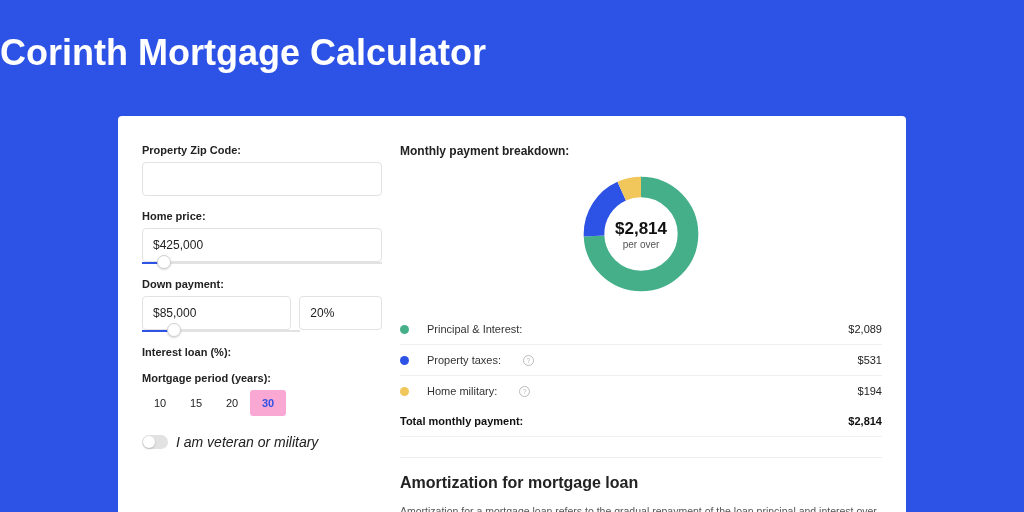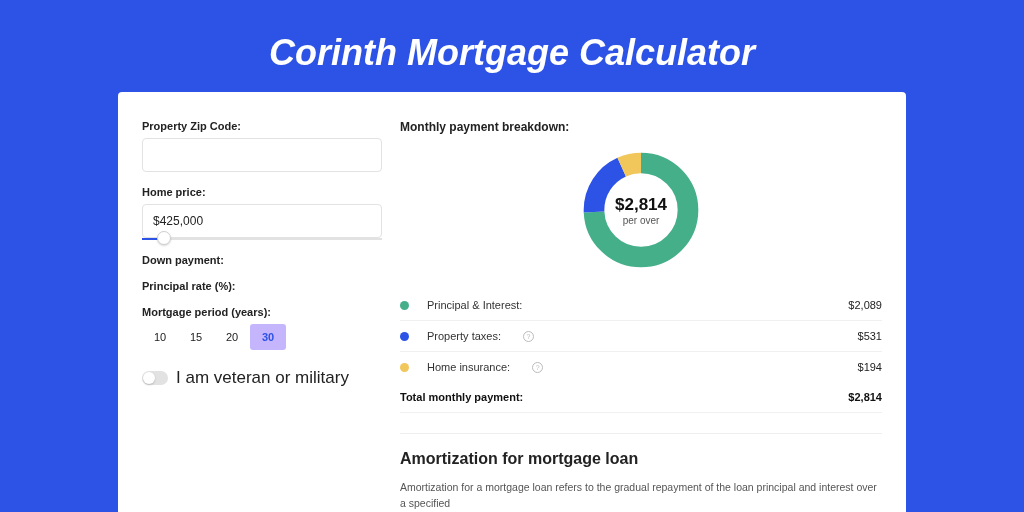--- a/index.html
+++ b/index.html
@@ -1,37 +1,37 @@
 <!DOCTYPE html>
 <html><head>
 <meta charset="utf-8">
 <style>
   * { box-sizing: border-box; margin: 0; padding: 0; font-family: -apple-system, BlinkMacSystemFont, "Segoe UI", Arial, sans-serif; }
   body { background: #2d52e6; width: 1024px; height: 512px; overflow: hidden; }
-  .page-title { color: #fff; font-size: 36px; font-weight: 700; text-align: center; padding: 32px 0 18px; font-style: italic; }
+  .page-title { color: #fff; font-size: 36px; font-weight: 700; padding: 32px 0 42px; }
   .card { background: #fff; margin: 0 auto; width: 788px; height: 420px; border-radius: 4px 4px 0 0; padding: 28px 24px 0; display: flex; gap: 18px; }
   .col-left { width: 240px; flex: 0 0 240px; }
   .col-right { flex: 1; }
   .field-group { margin-bottom: 14px; }
   .label { font-size: 11px; color: #222; margin-bottom: 6px; display: block; font-weight: bold; }
   .input { width: 100%; height: 34px; border: 1px solid #e2e2e2; border-radius: 4px; padding: 0 10px; font-size: 12px; color: #222; background: #fff; }
   .input-row { display: flex; gap: 8px; }
   .input-row .input:first-child { flex: 2.1; }
   .input-row .input:last-child { flex: 1; }
   .slider-box { position: relative; }
   .slider { position: relative; height: 2px; background: #e2e2e2; margin-top: 0px; }
   .slider-fill { position: absolute; height: 2px; background: #2d52e6; left: 0; top: 0; }
   .slider-thumb { position: absolute; width: 14px; height: 14px; background: #fff; border: 1px solid #d0d0d0; border-radius: 50%; top: -7px; transform: translateX(-50%); box-shadow: 0 1px 2px rgba(0,0,0,.15); }
   .period-row { display: flex; gap: 0; }
   .period-btn { width: 36px; height: 26px; font-size: 11px; display: flex; align-items: center; justify-content: center; cursor: pointer; color: #222; border-radius: 3px; }
-  .period-btn.active { background: #c4b5fd; color: #2d52e6; font-weight: 600; }
+  .period-btn.active { background: #f9a8d4; color: #2d52e6; font-weight: 600; }
   .vet-row { display: flex; align-items: center; gap: 8px; margin-top: 18px; }
   .toggle { width: 26px; height: 14px; background: #e2e2e2; border-radius: 10px; position: relative; }
   .toggle-knob { position: absolute; width: 12px; height: 12px; background: #fff; border-radius: 50%; top: 1px; left: 1px; box-shadow: 0 1px 2px rgba(0,0,0,.2); }
-  .vet-label { font-size: 17px; color: #222; }
+  .vet-label { font-size: 14px; color: #222; font-style: italic; }
   .section-title { font-size: 12px; font-weight: 700; color: #222; margin-bottom: 14px; }
   .donut-wrap { display: flex; justify-content: center; margin-bottom: 18px; }
   .donut { position: relative; width: 124px; height: 124px; }
   .donut svg { width: 124px; height: 124px; transform: rotate(-90deg); }
   .donut-center { position: absolute; inset: 0; display: flex; flex-direction: column; align-items: center; justify-content: center; }
   .donut-center .amount { font-size: 17px; font-weight: 800; color: #111; }
   .donut-center .per { font-size: 10px; color: #555; }
   .legend-row { display: flex; align-items: center; justify-content: space-between; padding: 9px 0; border-bottom: 1px solid #f0f0f0; }
   .legend-row:last-of-type { border-bottom: none; }
   .legend-left { display: flex; align-items: center; gap: 18px; }
@@ -64,24 +64,34 @@
         <input class="input" value="$425,000" style="">
         <div class="slider">
           <div class="slider-fill" id="hp-fill" style="width: 9%;"></div>
           <div class="slider-thumb" id="hp-thumb" style="left: 9%;"></div>
         </div>
       </div>
     </div>
 
     <div class="field-group">
       <label class="label">Down payment:</label>
+      <div class="slider-box">
+        <div class="input-row">
+          <input class="input" value="$85,000" style="">
+          <input class="input" value="20%" style="">
+        </div>
+        <div class="slider" style="width:66%;">
+          <div class="slider-fill" id="dp-fill" style="width: 20%;"></div>
+          <div class="slider-thumb" id="dp-thumb" style="left: 20%;"></div>
+        </div>
+      </div>
     </div>
 
     <div class="field-group">
-      <label class="label">Principal rate (%):</label>
+      <label class="label">Interest loan (%):</label>
     </div>
 
     <div class="field-group">
       <label class="label">Mortgage period (years):</label>
       <div class="period-row" id="period-row">
           <div class="period-btn">10</div>
           <div class="period-btn">15</div>
           <div class="period-btn">20</div>
           <div class="period-btn active">30</div>
         </div>
@@ -125,21 +135,21 @@
           <div class="legend-left">
             <span class="dot" style="background: rgb(45, 82, 230);"></span>
             <span class="legend-label">Property taxes:</span>
             <span class="info-icon">?</span>
           </div>
           <span class="legend-val">$531</span>
         </div>
         <div class="legend-row">
           <div class="legend-left">
             <span class="dot" style="background: rgb(241, 199, 92);"></span>
-            <span class="legend-label">Home insurance:</span>
+            <span class="legend-label">Home military:</span>
             <span class="info-icon">?</span>
           </div>
           <span class="legend-val">$194</span>
         </div>
       </div>
 
     <div class="legend-row total">
       <div class="legend-left">
         <span class="legend-label">Total monthly payment:</span>
       </div>

